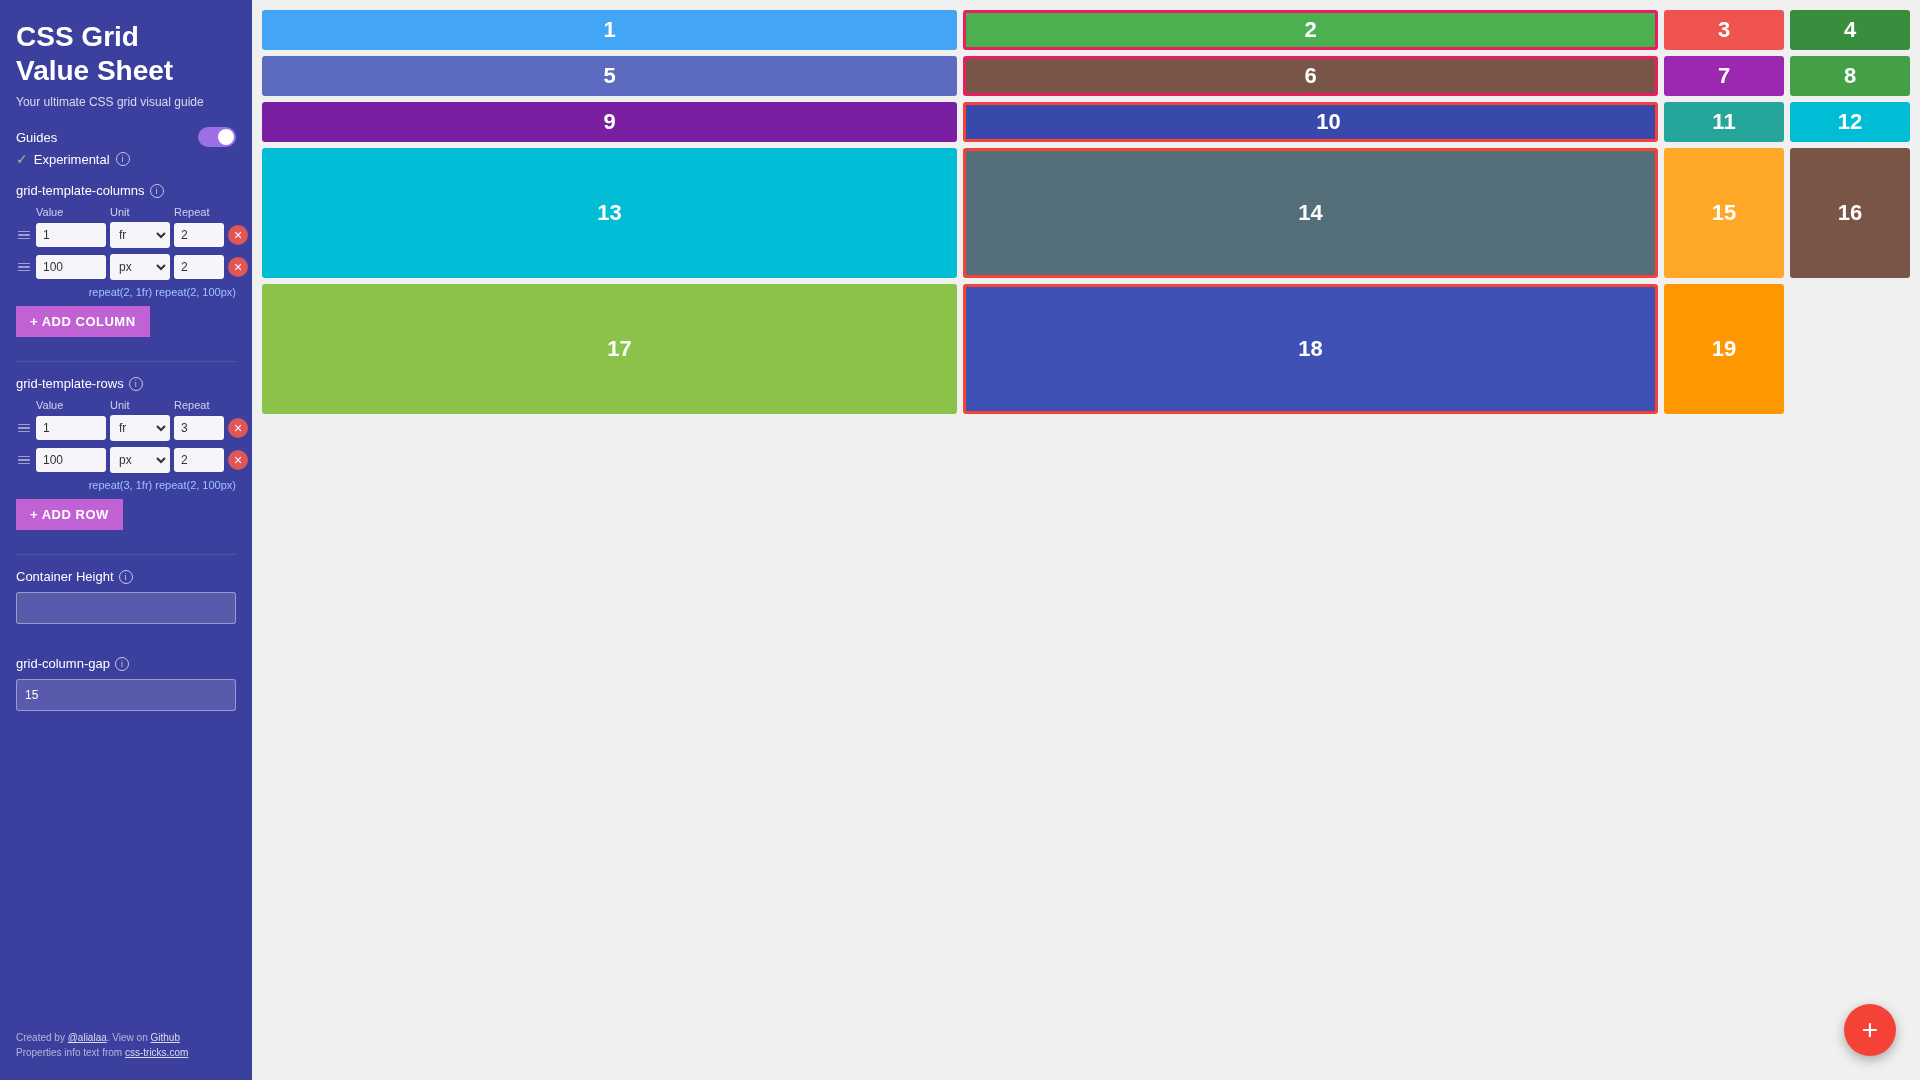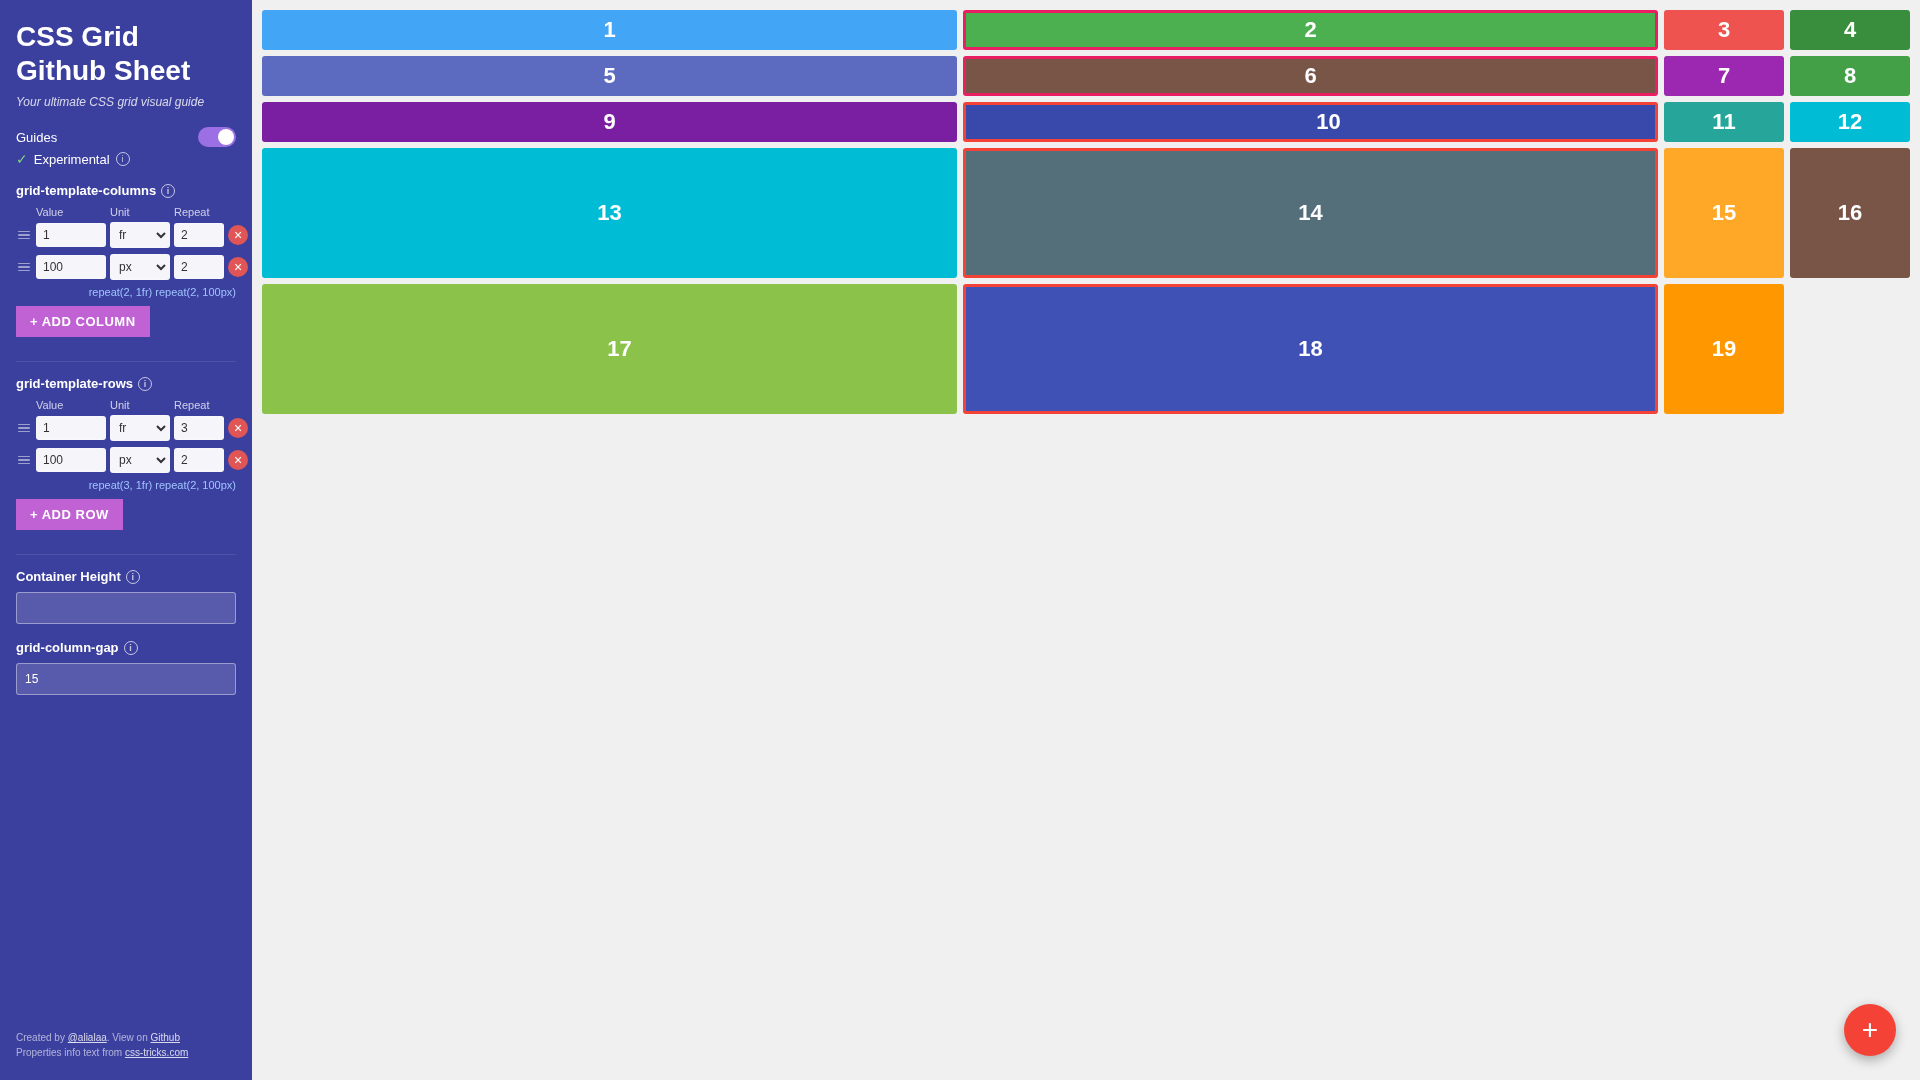--- a/index.html
+++ b/index.html
@@ -28,21 +28,20 @@
       font-size: 28px;
       font-weight: 700;
       line-height: 1.2;
       margin-bottom: 8px;
     }
 
     #sidebar .subtitle {
       font-size: 12px;
       color: rgba(255,255,255,0.8);
       margin-bottom: 18px;
-      font-style: italic;
     }
 
     .guides-row {
       display: flex;
       align-items: center;
       gap: 8px;
       margin-bottom: 4px;
       justify-content: space-between;
     }
 
@@ -93,21 +92,21 @@
       align-items: center;
       justify-content: center;
       font-size: 9px;
       color: rgba(255,255,255,0.7);
       cursor: pointer;
       flex-shrink: 0;
     }
 
     .section-title {
       font-size: 13px;
-      font-weight: 700;
+      font-weight: 400;
       margin-bottom: 8px;
       display: flex;
       align-items: center;
       gap: 5px;
     }
 
     .col-headers {
       display: grid;
       grid-template-columns: 16px 70px 60px 50px 20px;
       gap: 4px;
@@ -290,35 +289,35 @@
     .cell-20 { background: #ffc107; }
 
     
     .cell-2  { border: 3px solid #e91e63; }
     .cell-6  { border: 3px solid #e91e63; }
     .cell-10 { border: 3px solid #f44336; padding-left: 36px; }
     .cell-14 { border: 3px solid #f44336; }
     .cell-18 { border: 3px solid #f44336; }
 
     .container-height-section {
-      margin-bottom: 16px;
+      margin-bottom: 32px;
     }
 
     .gap-section {
       margin-bottom: 12px;
     }
   </style>
 </head>
 <body>
 
 <div id="sidebar">
 
   <h1>
     <span>CSS Grid</span><br>
-    <span>Github Sheet</span>
+    <span>Value Sheet</span>
   </h1>
   <p class="subtitle">Your ultimate CSS grid visual guide</p>
 
   <div class="guides-row">
     <span class="guides-label">Guides</span>
     <div class="toggle"></div>
   </div>
 
   <div class="experimental-row">
     <span class="checkmark">✓</span>

